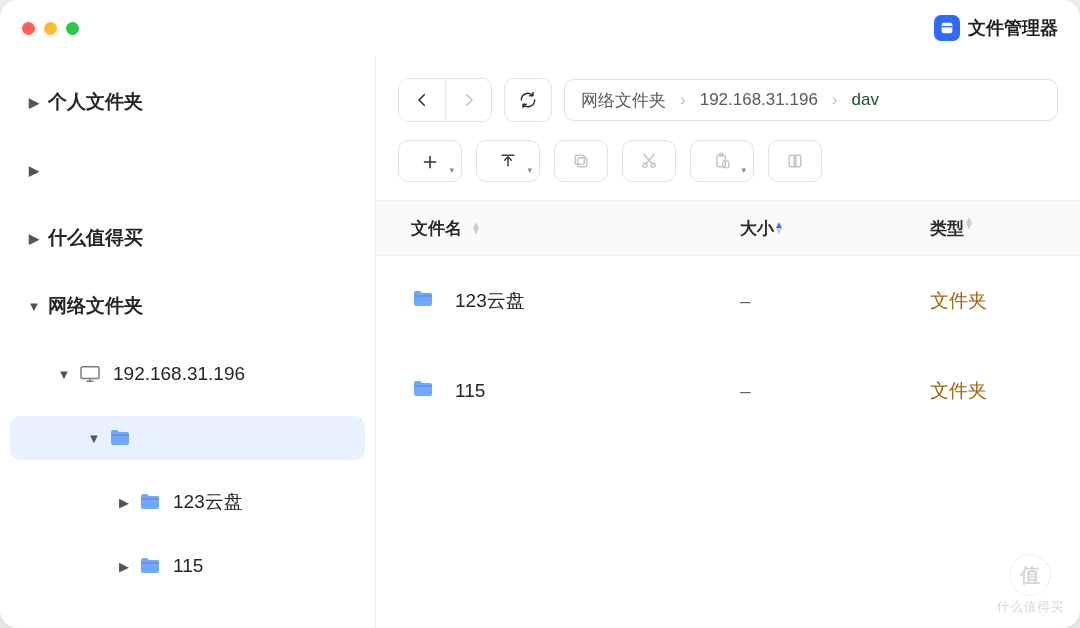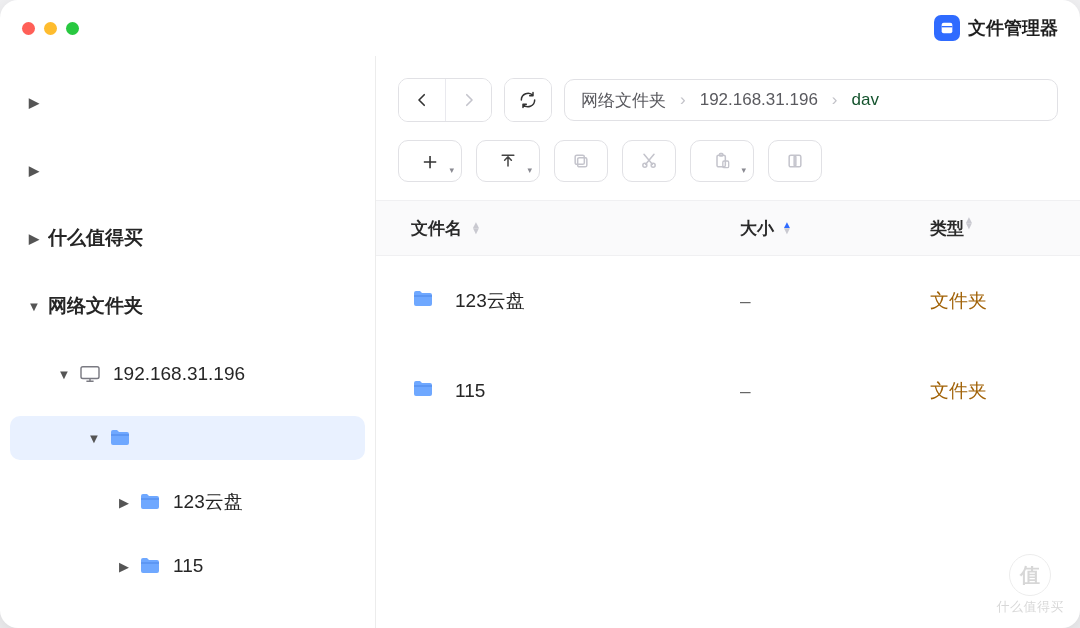--- a/index.html
+++ b/index.html
@@ -57,21 +57,21 @@
   .iconbtn { width:54px; height:42px; border:1px solid #e1e1e5; border-radius:10px; display:flex; align-items:center; justify-content:center; cursor:pointer; background:#fff; position:relative; }
   .iconbtn.wide { width:64px; }
   .iconbtn .mini-caret { position:absolute; right:7px; bottom:6px; font-size:9px; color:#8a8a92; }
   .iconbtn svg { width:20px; height:20px; stroke:#444; }
   .iconbtn.disabled svg { stroke:#c4c4cc; }
   .iconbtn.disabled { color:#c4c4cc; cursor:default; }
   .plus { font-size:24px; font-weight:300; color:#333; }
 
   .table-head { display:flex; align-items:center; height:56px; border-top:1px solid #f0f0f2; border-bottom:1px solid #f0f0f2; background:#fafafb; font-size:17px; font-weight:600; color:#2a2a2a; }
   .col-name { flex:1; padding-left:35px; display:flex; align-items:center; gap:9px; }
-  .col-size { width:190px; display:flex; align-items:center; gap:8px; }
+  .col-size { width:190px; display:flex; align-items:center; gap:0; }
   .col-type { width:150px; display:flex; align-items:flex-start; gap:0; }
   .sort { display:inline-flex; flex-direction:column; line-height:6px; font-size:10px; }
   .sort .up { color:#c9c9d0; }
   .sort .down { color:#c9c9d0; }
   .sort.active .up { color:#2f6bff; }
 
   .rows { flex:1; overflow:auto; }
   .row { display:flex; align-items:center; height:90px; font-size:19px; }
   .row .col-name { display:flex; align-items:center; gap:16px; }
   .row .col-size { color:#666; }
@@ -102,20 +102,21 @@
       <span>文件管理器</span>
     </div>
   </div>
 
   <div class="body">
 
     <nav class="sidebar">
       <ul class="tree">
         <li class="node lvl0">
           <span class="caret">▶</span>
+          <span class="label">个人文件夹</span>
         </li>
         <li class="node lvl0">
           <span class="caret">▶</span>
         </li>
         <li class="node lvl0">
           <span class="caret">▶</span>
           <span class="label">什么值得买</span>
         </li>
         <li class="node lvl0">
           <span class="caret">▼</span>

